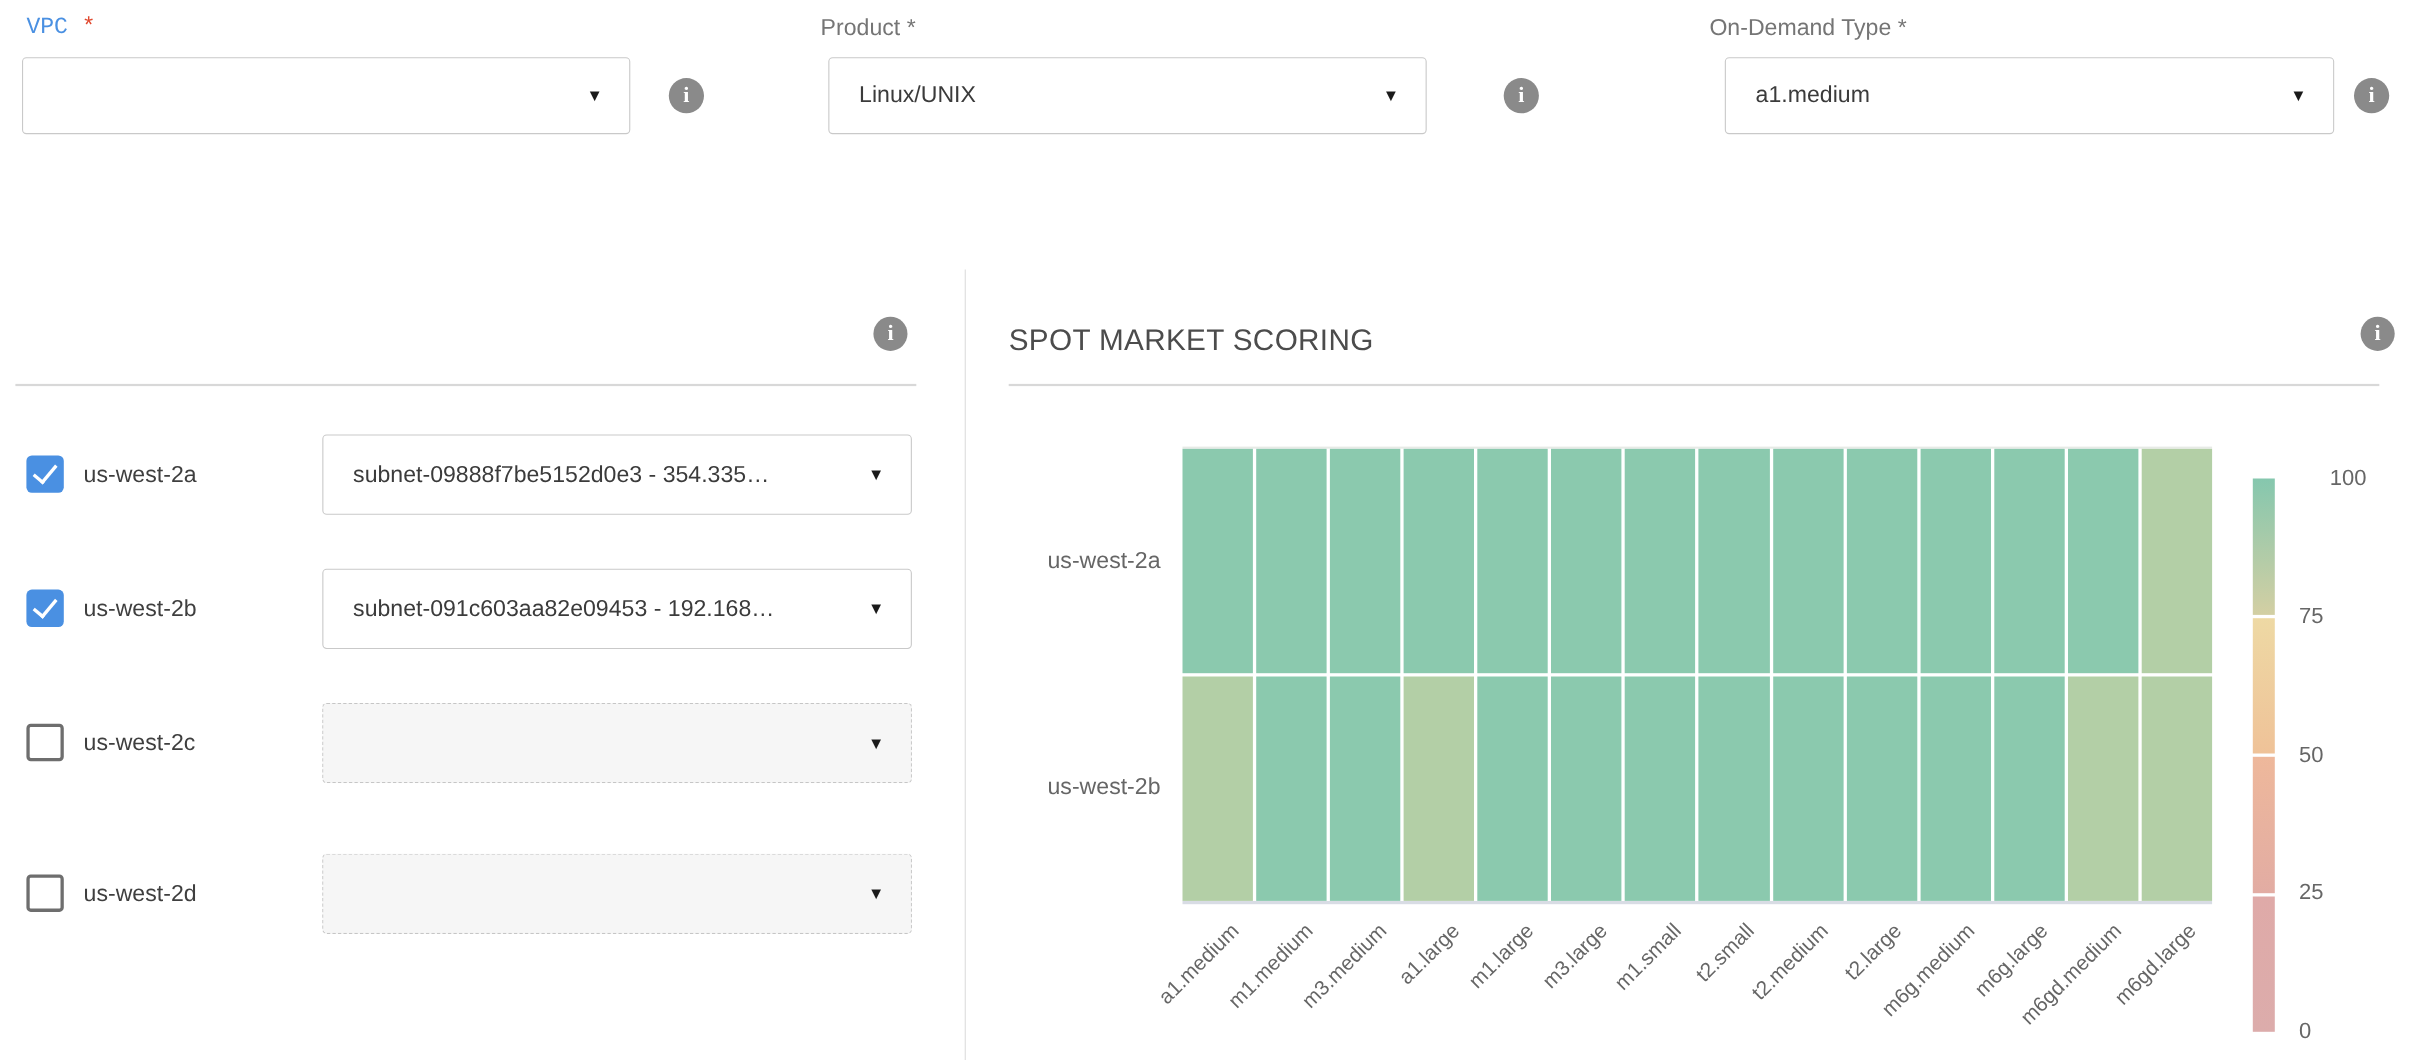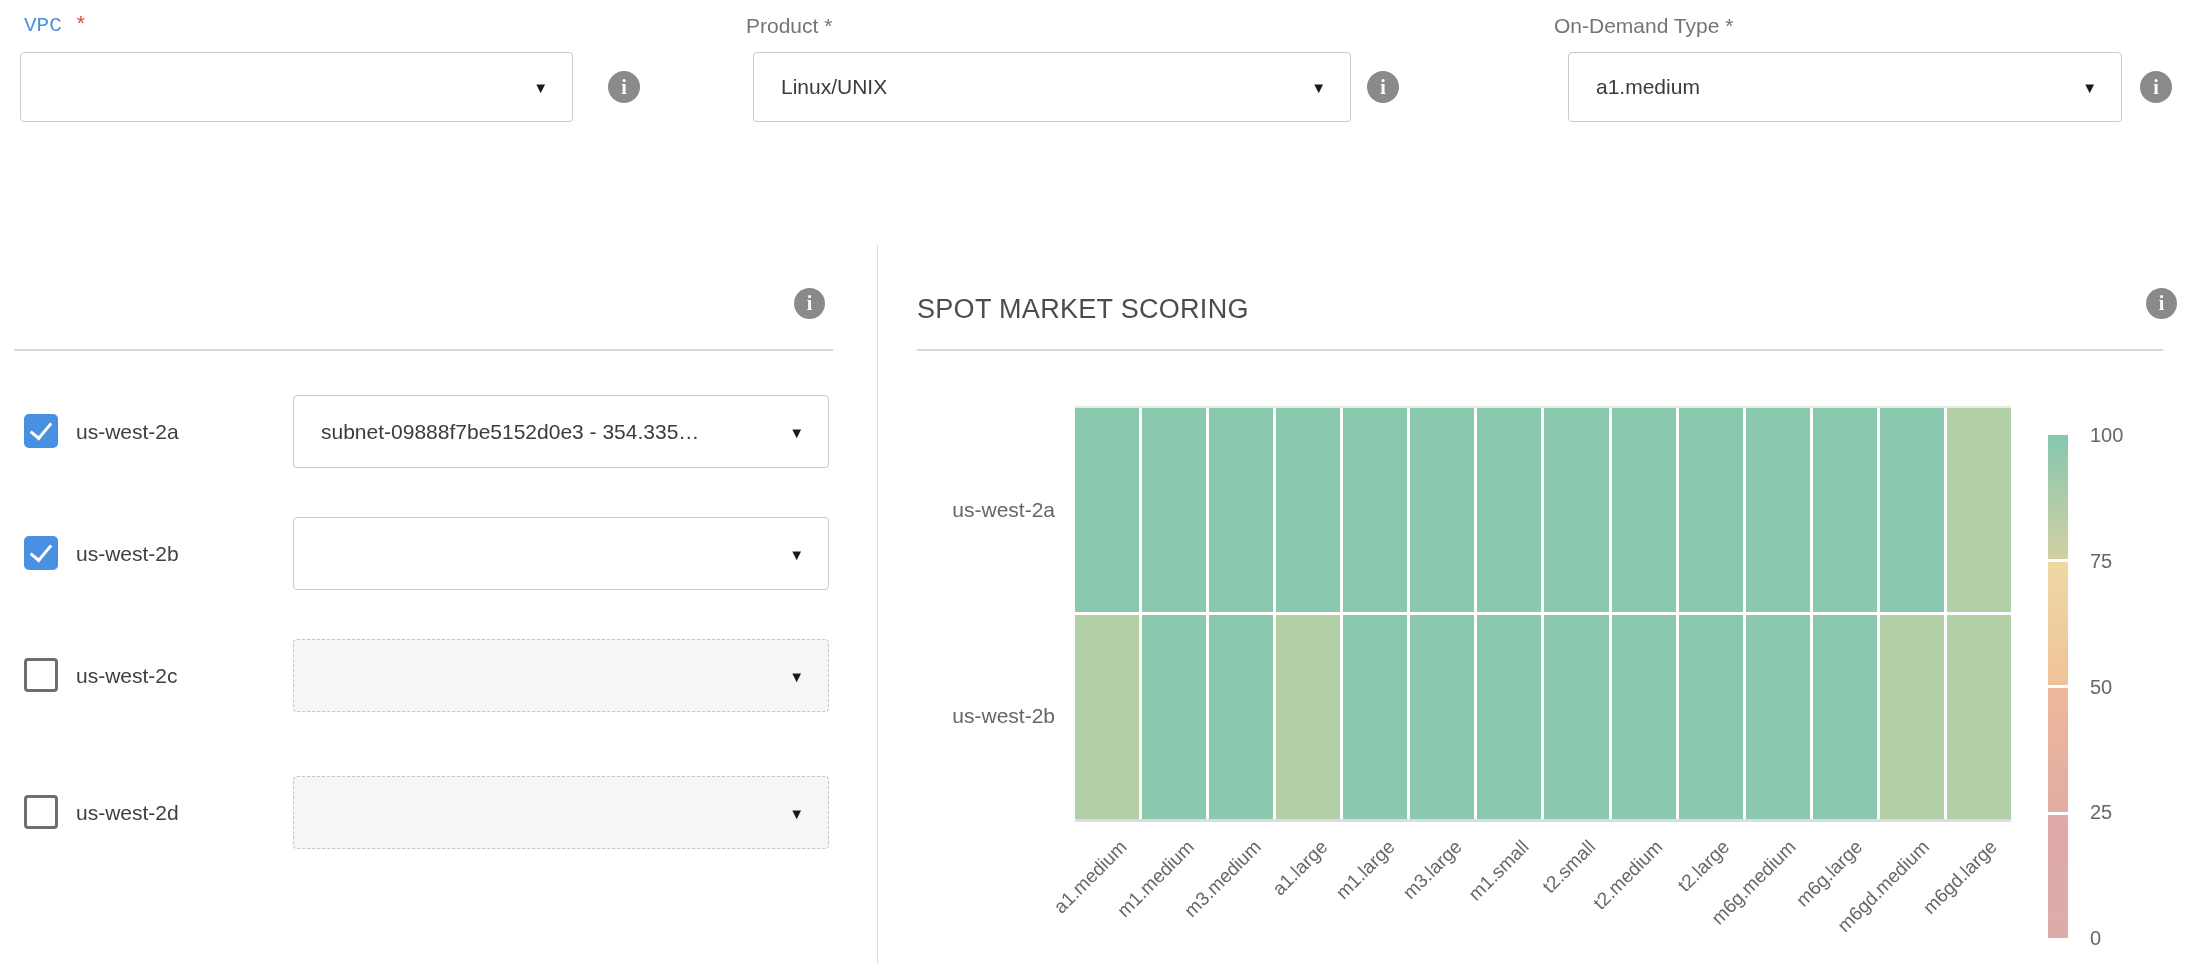--- a/index.html
+++ b/index.html
@@ -58,21 +58,21 @@
     <span>VPC</span> <span class="req">*</span>
   </div>
   <div class="select" style="left:20px;top:52px;width:553px;height:70px;">
     <span class="caret">▼</span>
   </div>
   <div class="info" style="left:608px;top:71px;">i</div>
 
   <div class="field-label" style="left:746px;top:14px;">
     <span>Product</span> <span class="req">*</span>
   </div>
-  <div class="select" style="left:753px;top:52px;width:598px;height:70px;">
+  <div class="select" style="left:753px;top:52px;width:544px;height:70px;">
     <span class="value">Linux/UNIX</span>
     <span class="caret">▼</span>
   </div>
   <div class="info" style="left:1367px;top:71px;">i</div>
 
   <div class="field-label" style="left:1554px;top:14px;">
     <span>On-Demand Type</span> <span class="req">*</span>
   </div>
   <div class="select" style="left:1568px;top:52px;width:554px;height:70px;">
     <span class="value">a1.medium</span>
@@ -91,20 +91,21 @@
       <span class="az-zone">us-west-2a</span>
       <div class="select">
         <span class="value">subnet-09888f7be5152d0e3 - 354.335…</span>
         <span class="caret">▼</span>
       </div>
     </div>
       <div class="az-row" style="top: 517px;">
       <span class="checkbox checked"></span>
       <span class="az-zone">us-west-2b</span>
       <div class="select">
+        <span class="value">subnet-091c603aa82e09453 - 192.168…</span>
         <span class="caret">▼</span>
       </div>
     </div>
       <div class="az-row" style="top: 639px;">
       <span class="checkbox unchecked"></span>
       <span class="az-zone">us-west-2c</span>
       <div class="select disabled">
         <span class="value"></span>
         <span class="caret">▼</span>
       </div>
@@ -176,20 +177,20 @@
       <div class="x-label" style="right: 210.429px;">m6gd.large</div>
     </div>
 
   <div class="colorbar">
       <div class="seg" style="background: linear-gradient(rgb(133, 199, 174), rgb(211, 207, 163));"></div>
       <div class="seg" style="background: linear-gradient(rgb(238, 217, 164), rgb(239, 194, 152));"></div>
       <div class="seg" style="background: linear-gradient(rgb(238, 184, 155), rgb(226, 172, 163));"></div>
       <div class="seg" style="background: linear-gradient(rgb(223, 170, 168), rgb(220, 172, 171));"></div>
     </div>
   <div>
-      <div class="cb-tick" style="top: 435px;">100</div>
+      <div class="cb-tick" style="top: 435px; margin-left: 28px;">100</div>
       <div class="cb-tick" style="top: 560.75px;">75</div>
       <div class="cb-tick" style="top: 686.5px;">50</div>
       <div class="cb-tick" style="top: 812.25px;">25</div>
       <div class="cb-tick" style="top: 938px;">0</div>
     </div>
 
 </div>
 
 </body></html>

